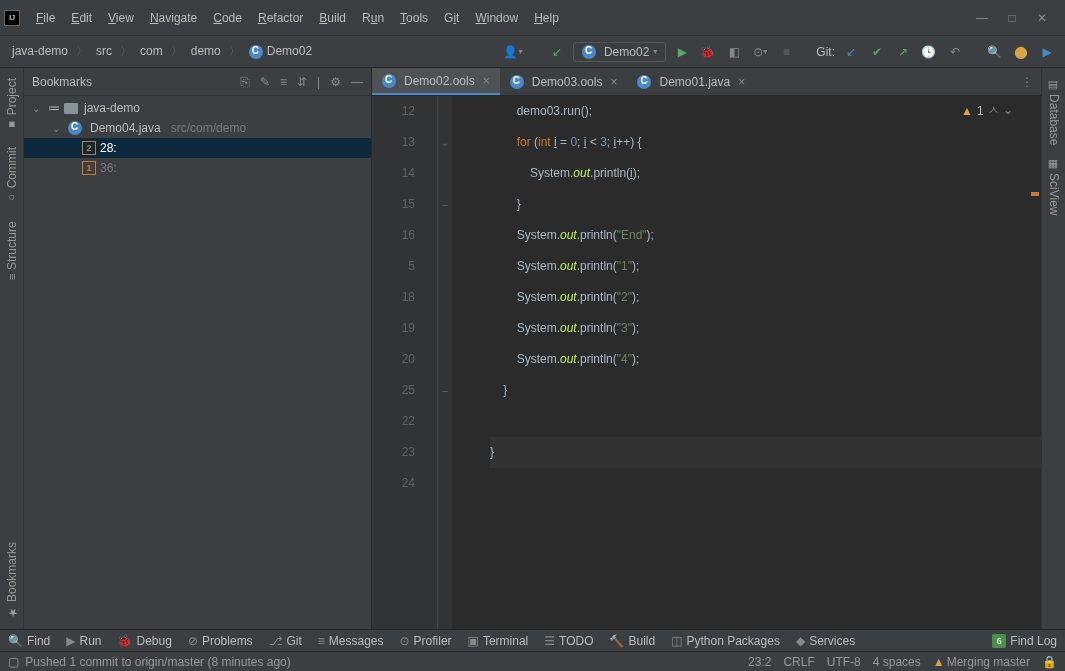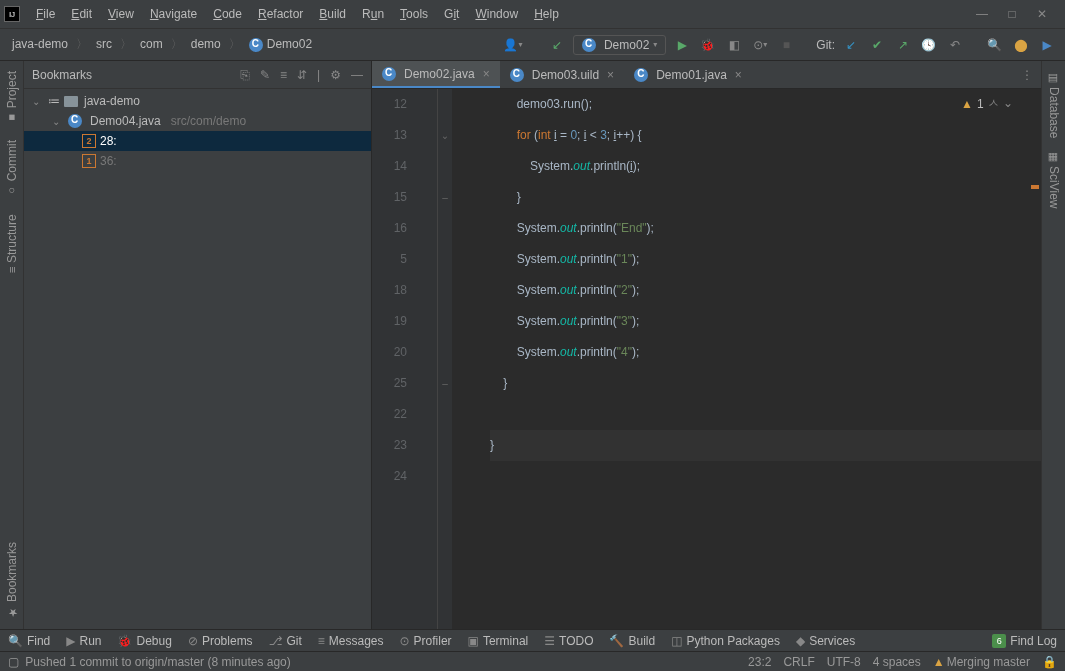--- a/index.html
+++ b/index.html
@@ -1,17 +1,17 @@
 <!DOCTYPE html>
 <html><head>
 <meta charset="utf-8">
 <style>
 * { margin: 0; padding: 0; box-sizing: border-box; font-family: "Segoe UI", sans-serif; font-size: 12px; }
 body { background: #3c3f41; color: #bbb; width: 1065px; height: 671px; overflow: hidden; display: flex; flex-direction: column; }
-.menubar { display: flex; align-items: center; height: 29px; background: #3c3f41; border-bottom: 1px solid #323232; padding: 0 4px; }
+.menubar { display: flex; align-items: center; height: 36px; background: #3c3f41; border-bottom: 1px solid #323232; padding: 0 4px; }
 .ij-logo { width: 16px; height: 16px; background: #000; border: 1px solid #666; margin-right: 8px; display:flex;align-items:center;justify-content:center;font-size:8px;color:#fff;}
 .menu-item { padding: 2px 8px; cursor: pointer; }
 .menu-item u { text-decoration: underline; }
 .title-text { margin-left: 40px; color: #787878; font-size: 12px; }
 .win-controls { margin-left: auto; display: flex; gap: 16px; padding-right: 12px; color: #888;}
 .win-btn { width: 14px; text-align: center; cursor: pointer; }
 .toolbar { display: flex; align-items: center; height: 32px; background: #3c3f41; border-bottom: 1px solid #282828; padding: 0 8px; }
 .breadcrumb { display: flex; align-items: center; gap: 2px; }
 .crumb { padding: 2px 4px; cursor: pointer; }
 .crumb-sep { color: #666; margin: 0 2px; }
@@ -38,29 +38,29 @@
 .folder-icon{display:inline-block;width:14px;height:11px;background:#87939a;border-radius:1px;margin-right:2px;}
 .bookmark-num{display:inline-block;width:14px;height:14px;border:1px solid #cc7832;color:#cc7832;font-size:9px;text-align:center;line-height:12px;font-weight:bold;}
 .dim-text{color:#787878;}
 .editor-area { flex:1; display:flex; flex-direction:column; min-width:0;}
 .tab-bar { display:flex; align-items:center; height:28px; background:#3c3f41; border-bottom:1px solid #282828;}
 .tab { display:flex; align-items:center; padding: 0 10px; height:100%; gap:4px; cursor:pointer; color:#bbb;}
 .tab.active{background:#4e5254; border-bottom:2px solid #4a88c7;}
 .tab-close{color:#888; margin-left:4px; cursor:pointer;}
 .tab-more{margin-left:auto; padding:0 8px; color:#888; cursor:pointer;}
 .editor-body { flex:1; display:flex; background:#2b2b2b; position:relative; font-family: "JetBrains Mono","Consolas",monospace; font-size:14px;}
-.gutter-col { width: 66px; background:#313335; color:#606366; text-align:right; padding-right:30px; border-right: 1px solid #444;}
+.gutter-col { width: 66px; background:#313335; color:#606366; text-align:right; padding-right:22px; border-right: 1px solid #444;}
 .gutter-col .ln{height:31px; line-height:31px; position:relative;}
 .fold-col{width:14px; background:#313335;}
 .fold-col .fm{height:31px; display:flex; align-items:center; justify-content:center; color:#666; font-size:10px;}
 .code-col { flex:1; padding-left:10px; color:#a9b7c6;}
 .code-line{height:31px; line-height:31px; white-space:pre;margin-left:28px;}
 .code-line.current{background:#323232;}
 .kw{color:#cc7832;}
-.field{color:#14b8a6; font-style:italic;}
+.field{color:#bef264; font-style:italic;}
 .str{color:#6a8759;}
 .num{color:#6897bb;}
 .warn-top{position:absolute; top:6px; right:28px; display:flex; align-items:center; gap:4px; color:#bbb; font-size:12px;}
 .warn-tri{color:#d9a343;}
 .err-marker{position:absolute; right:2px; width:8px; height:4px; background:#cc7832;}
 .tool-tabs { display:flex; align-items:center; height:22px; background:#3c3f41; border-top:1px solid #282828; padding:0 8px; gap:16px;}
 .tool-tab { display:flex; align-items:center; gap:4px; cursor:pointer; color:#bbb; font-size:11px;}
 .tool-tab .ico{color:#888;}
 .event-badge{display:inline-block;background:#4b8f4b;color:#fff;border-radius:2px;width:14px;height:14px;text-align:center;line-height:14px;font-size:9px;}
 .status-bar { display:flex; align-items:center; height:20px; background:#3c3f41; border-top:1px solid #282828; padding:0 8px; color:#999; font-size:11px;}
@@ -182,26 +182,26 @@
         <span class="bookmark-num">1</span>
         <span class="dim-text">36:</span>
       </div>
     </div>
   </div>
 
   <div class="editor-area">
     <div class="tab-bar">
       <div class="tab active">
         <span class="class-icon"></span>
-        <span>Demo02.java</span>
+        <span>Demo02.ools</span>
         <span class="tab-close">×</span>
       </div>
       <div class="tab">
         <span class="class-icon"></span>
-        <span>Demo03.uild</span>
+        <span>Demo03.ools</span>
         <span class="tab-close">×</span>
       </div>
       <div class="tab">
         <span class="class-icon"></span>
         <span>Demo01.java</span>
         <span class="tab-close">×</span>
       </div>
       <div class="tab-more">⋮</div>
     </div>
     <div class="editor-body">

